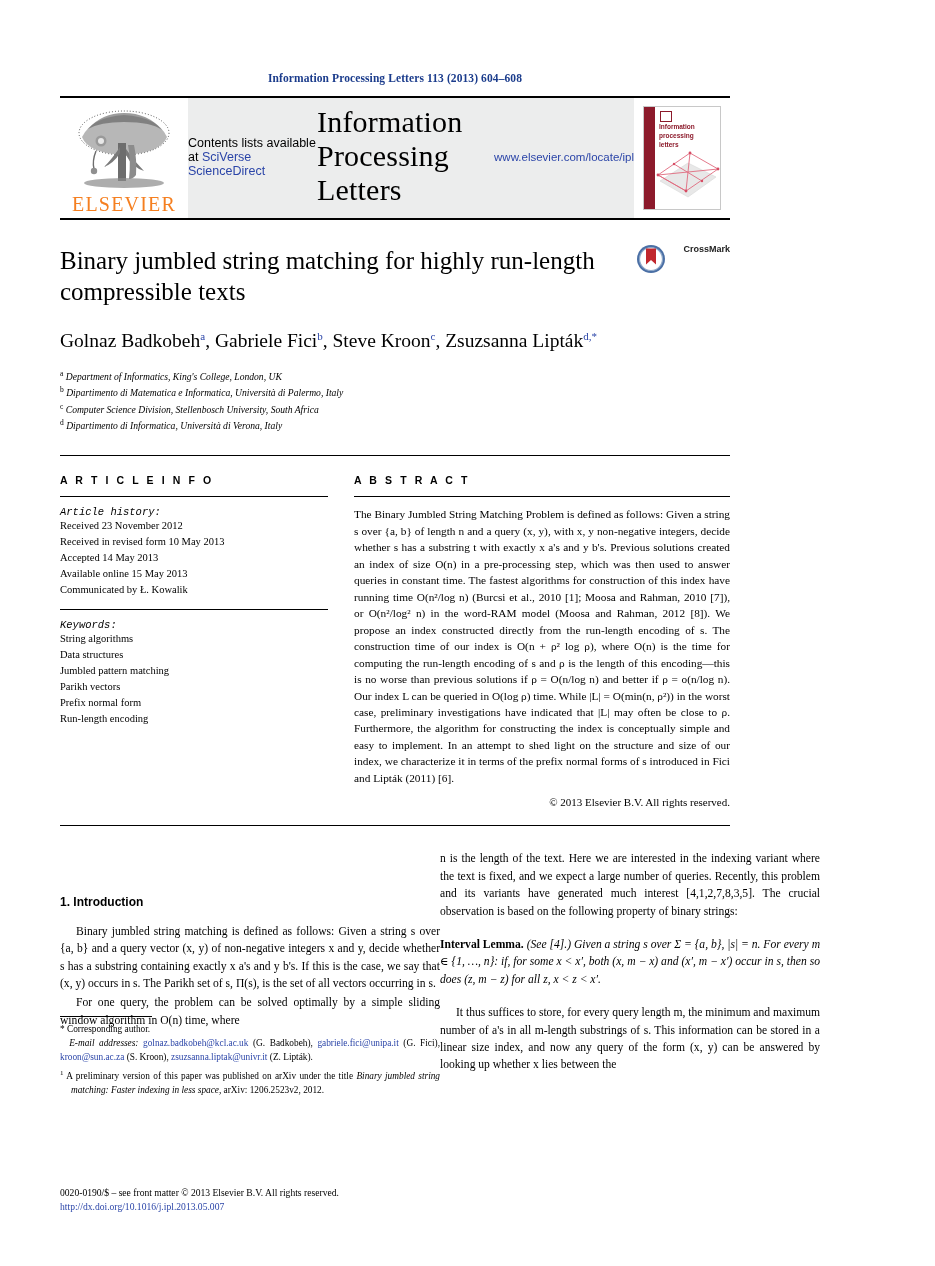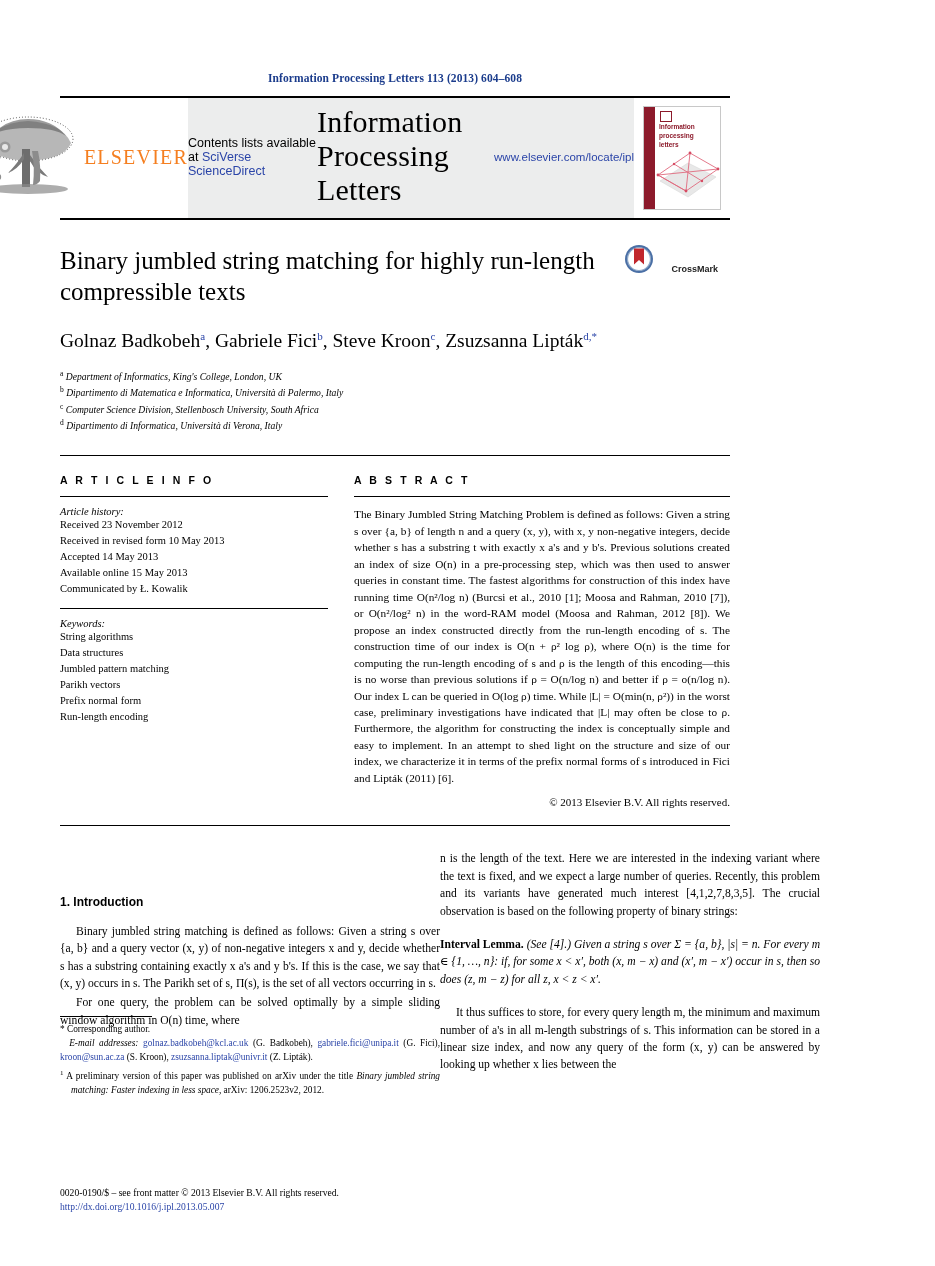--- a/index.html
+++ b/index.html
@@ -33,21 +33,21 @@
   }
   .masthead {
     display: flex;
     align-items: stretch;
     height: 120px;
   }
   .elsevier-logo {
     width: 128px;
     flex: 0 0 128px;
     display: flex;
-    flex-direction: row;
+    flex-direction: column;
     align-items: center;
     justify-content: flex-end;
     padding-bottom: 4px;
   }
   .tree-wrap { width: 112px; height: 86px; }
   .elsevier-word {
     font-family: "Liberation Serif", serif;
     font-size: 20px;
     letter-spacing: 1.2px;
     color: #f57f20;
@@ -112,22 +112,22 @@
   
   .title-block { padding-top: 26px; position: relative; }
   .paper-title {
     font-size: 25px;
     line-height: 1.23;
     font-weight: normal;
     margin: 0;
     max-width: 660px;
   }
   .crossmark {
-    position: absolute; right: 12px; top: 24px;
-    display: flex; align-items: flex-end; gap: 17px;
+    position: absolute; right: 0; top: 24px;
+    display: flex; align-items: flex-start; gap: 17px;
   }
   .crossmark-label {
     font-family: "Liberation Sans", sans-serif;
     font-size: 9px; font-weight: bold; color: #222;
   }
   .authors {
     font-size: 19.5px;
     margin-top: 20px;
     line-height: 1.35;
   }
@@ -147,21 +147,21 @@
   .col-gap { width: 26px; flex: 0 0 26px; }
   .col-abs { flex: 1 1 auto; }
   .sec-head {
     font-family: "Liberation Sans", sans-serif;
     font-size: 10.5px;
     font-weight: bold;
     letter-spacing: 2.6px;
   }
   .hr-thin { border-top: 1px solid #000; margin: 10px 0 9px 0; }
   .hr-thick { border-top: 1.6px solid #000; margin: 11px 0 9px 0; }
-  .hist-label, .kw-label { font-style: italic; font-size: 10.5px; }
+  .hist-label, .kw-label { font-style: italic; font-size: 10.5px; font-family: Liberation Mono, monospace; }
   .hist-line, .kw-line { font-size: 10.5px; line-height: 1.52; }
   .abstract-text {
     font-size: 11.3px;
     line-height: 1.46;
     text-align: justify;
     hyphens: auto;
   }
   .copyright {
     text-align: right;
     font-size: 11px;

